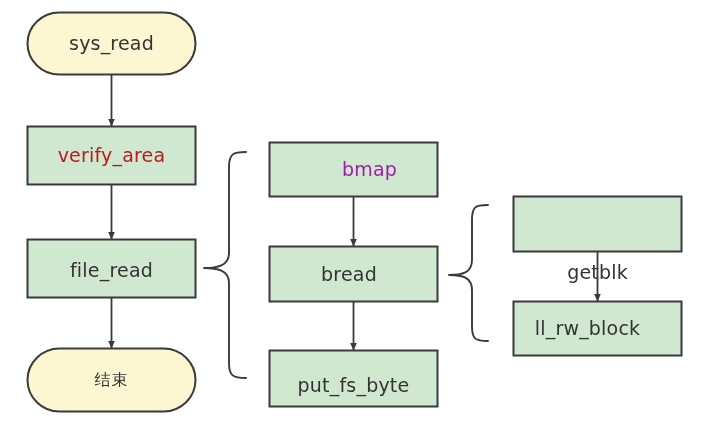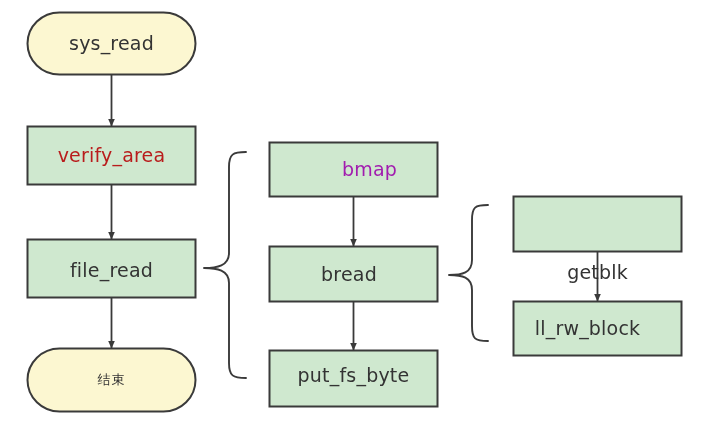--- a/index.html
+++ b/index.html
@@ -32,21 +32,21 @@
     text-align: center;
     color: #333333;
     font-size: 19px;
     font-family: "DejaVu Sans", "Liberation Sans", sans-serif;
     line-height: 1.2;
     letter-spacing: 0.2px;
     white-space: nowrap;
     pointer-events: none;
   }
   .node-label.cjk {
-    font-size: 13px;
+    font-size: 16px;
     letter-spacing: 1px;
   }
 </style>
 </head>
 <body>
 
 <div id="diagram-canvas">
 
   <svg id="diagram-svg" viewBox="0 0 709 432" xmlns="http://www.w3.org/2000/svg">
     <defs>
@@ -80,18 +80,18 @@
       </g>
   </svg>
 
   <div id="labels-layer">
       <div class="node-label" style="left: 27px; top: 12px; width: 169px; height: 63px; color: rgb(51, 51, 51);">sys_read</div>
       <div class="node-label" style="left: 27px; top: 126px; width: 169px; height: 59px; color: #b91c1c;">verify_area</div>
       <div class="node-label" style="left: 27px; top: 239px; width: 169px; height: 62px; color: rgb(51, 51, 51);">file_read</div>
       <div class="node-label cjk" style="left: 27px; top: 348px; width: 169px; height: 64px; color: rgb(51, 51, 51);">结束</div>
       <div class="node-label" style="left: 269px; top: 142px; width: 169px; height: 55px; color: #a21caf; margin-left: 16px;">bmap</div>
       <div class="node-label" style="left: 269px; top: 246px; width: 160px; height: 56px; color: rgb(51, 51, 51);">bread</div>
-      <div class="node-label" style="left: 269px; top: 350px; width: 169px; height: 50px; color: rgb(51, 51, 51);">put_fs_byte</div>
+      <div class="node-label" style="left: 269px; top: 360px; width: 169px; height: 50px; color: rgb(51, 51, 51);">put_fs_byte</div>
       <div class="node-label" style="left: 513px; top: 196px; width: 169px; height: 56px; color: rgb(51, 51, 51); margin-top: 48px;">getblk</div>
       <div class="node-label" style="left: 513px; top: 301px; width: 149px; height: 55px; color: rgb(51, 51, 51);">ll_rw_block</div>
     </div>
 
 </div>
 
 </body></html>

